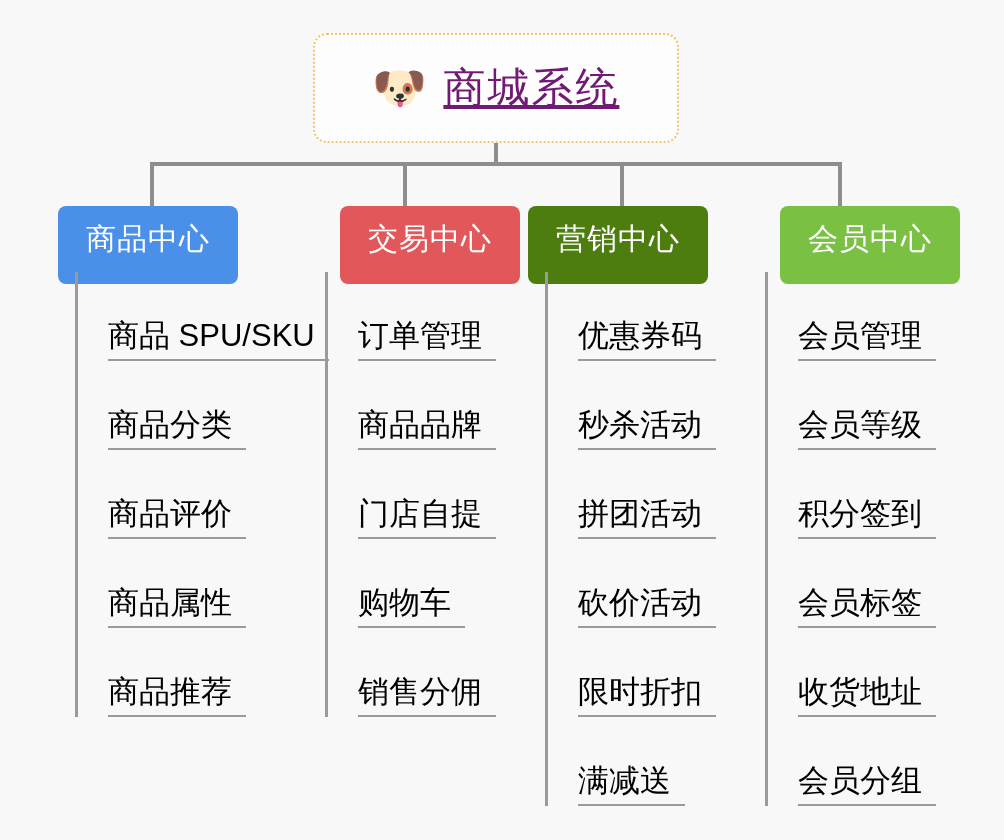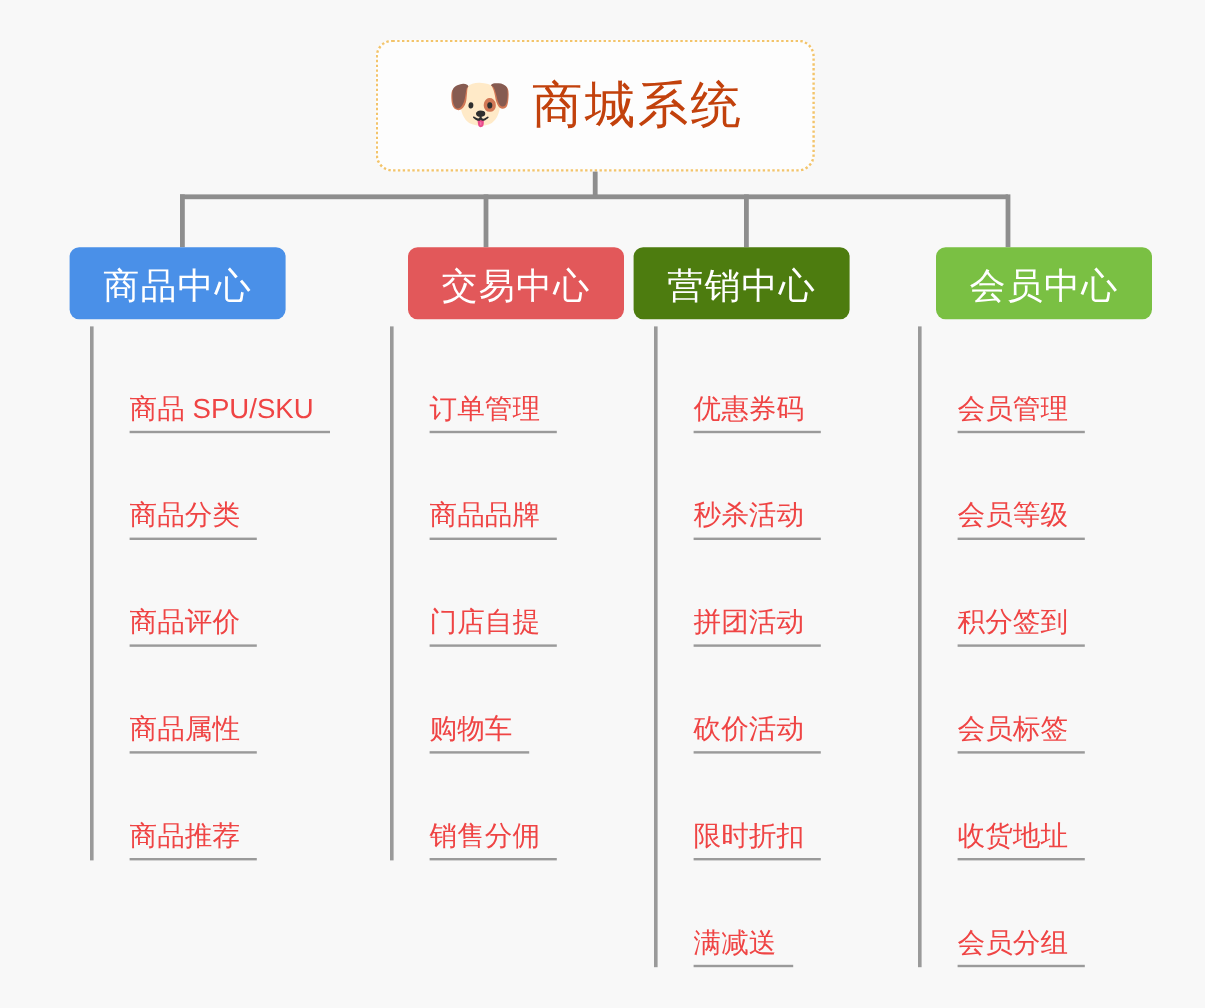--- a/index.html
+++ b/index.html
@@ -79,21 +79,21 @@
     position: absolute;
     top: -44px;
     width: 4px;
     height: 44px;
     background: #8e8e8e;
   }
   .branch-header {
     position: relative;
     display: inline-block;
     box-sizing: border-box;
-    height: 60px;
+    height: 78px;
     line-height: 66px;
     padding: 0 28px;
     border-radius: 8px;
     color: #ffffff;
     font-size: 30px;
     letter-spacing: 1px;
     white-space: nowrap;
     text-align: center;
   }
 
@@ -110,22 +110,22 @@
     box-sizing: border-box;
     display: flex;
     align-items: flex-end;
     padding-left: 30px;
     white-space: nowrap;
   }
   .leaf-label {
     display: inline-block;
     border-bottom: 2px solid #9a9a9a;
     padding: 0 14px 6px 0;
-    font-size: 23px;
-    color: #ef4444;
+    font-size: 31px;
+    color: #000000;
     line-height: 1.1;
   }
 
   
   #branch-0 { left: 58px; }
   #branch-1 { left: 308px; padding-left: 32px; }
   #branch-2 { left: 528px; }
   #branch-3 { left: 748px; padding-left: 32px; }
 
   #branch-0 .branch-drop { left: 92px; }
@@ -138,21 +138,21 @@
   #branch-2 .children { left: 17px; }
   #branch-3 .children { left: 17px; }
 </style>
 </head>
 <body style="background: rgb(248, 248, 248);">
 
 <div id="mindmap">
 
   <div class="root-node" style="border-color: rgb(243, 196, 106); background: rgb(253, 253, 253);">
     <span class="root-emoji">🐶</span>
-    <span class="root-title" style="color: #c2410c;">商城系统</span>
+    <span class="root-title" style="color: #701a75; text-decoration: underline;">商城系统</span>
   </div>
 
   <div class="conn conn-v root-stem" style="background: rgb(142, 142, 142);"></div>
   <div class="conn conn-h bus" style="background: rgb(142, 142, 142);"></div>
 
   <div class="branch" id="branch-0">
     <div class="branch-drop" style="background: rgb(142, 142, 142);"></div>
     <div class="branch-header" style="background-color: rgb(74, 144, 232);">商品中心</div>
     <div class="children">
       <div class="leaf">

